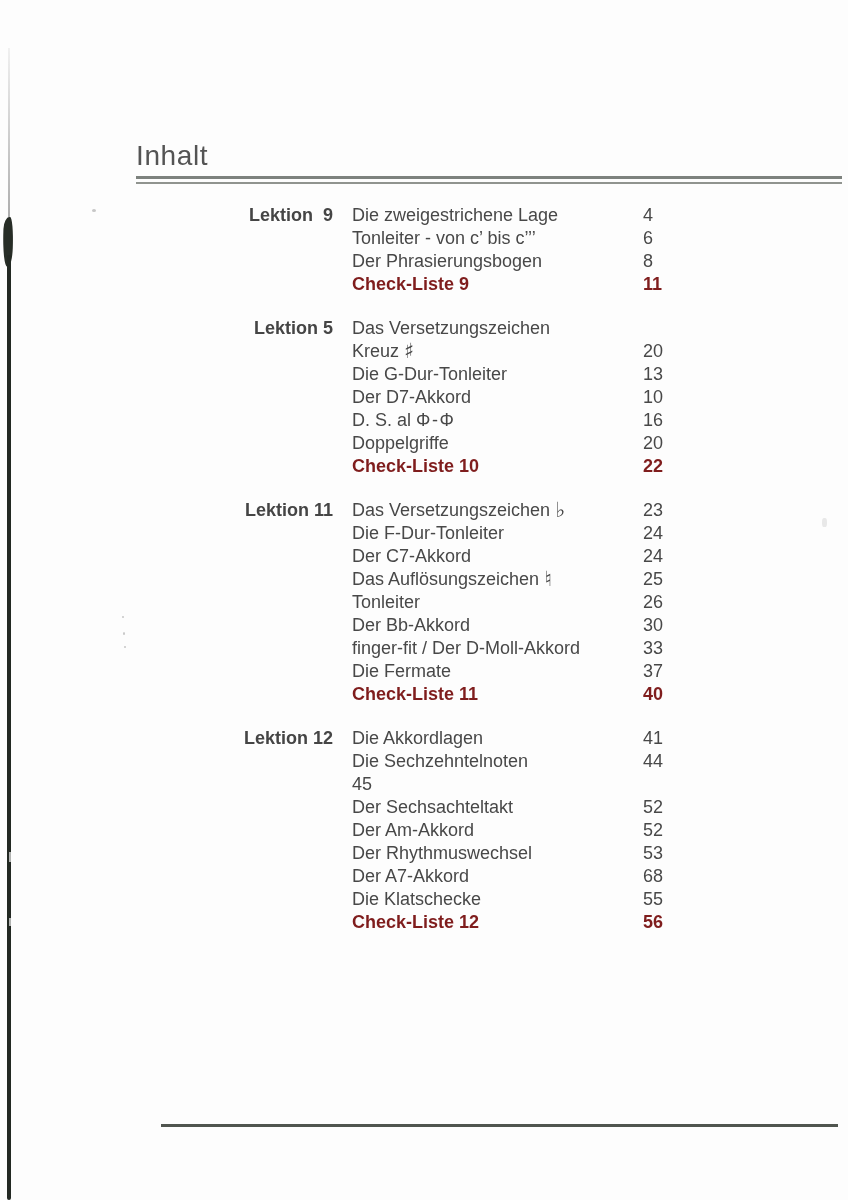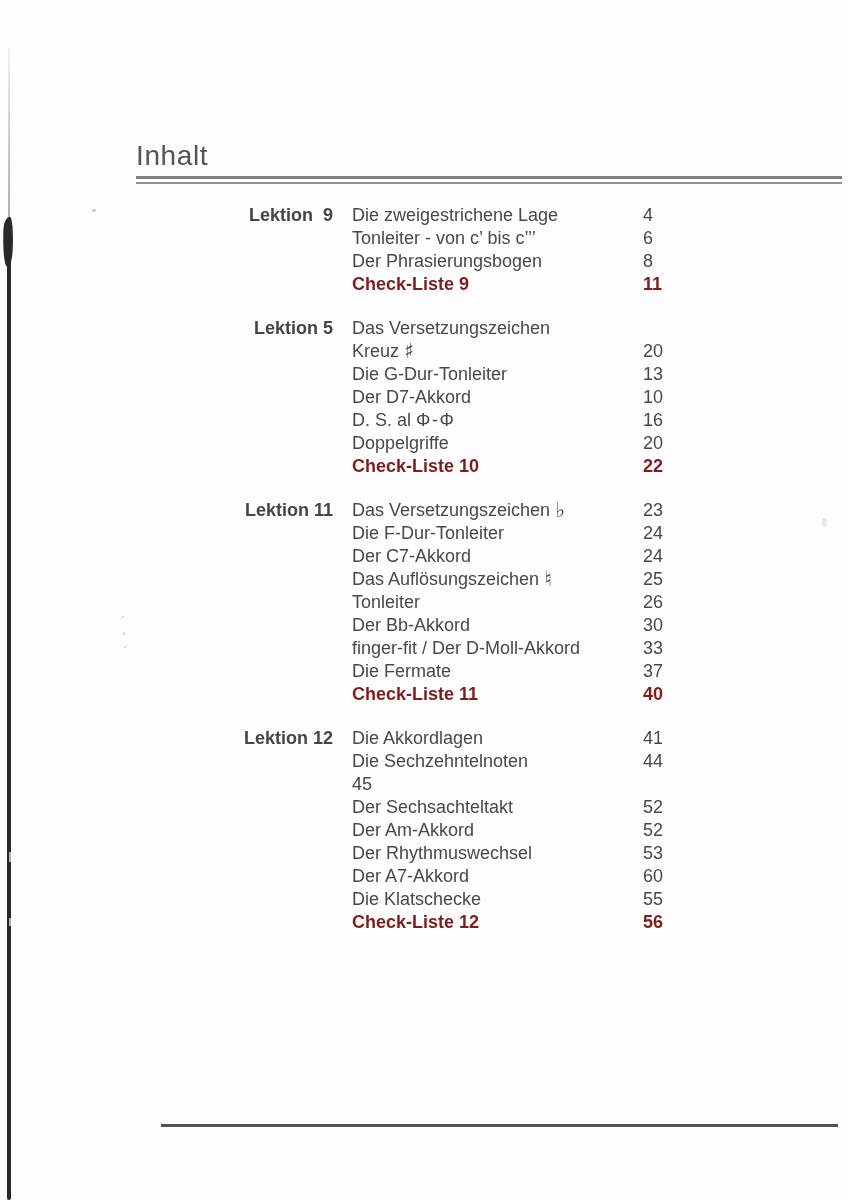--- a/index.html
+++ b/index.html
@@ -191,21 +191,21 @@
           <div class="toc-row">
             <span class="toc-title">Der Am-Akkord</span>
             <span class="toc-page">52</span>
           </div>
           <div class="toc-row">
             <span class="toc-title">Der Rhythmuswechsel</span>
             <span class="toc-page">53</span>
           </div>
           <div class="toc-row">
             <span class="toc-title">Der A7-Akkord</span>
-            <span class="toc-page">60</span>
+            <span class="toc-page">68</span>
           </div>
           <div class="toc-row">
             <span class="toc-title">Die Klatschecke</span>
             <span class="toc-page">55</span>
           </div>
           <div class="toc-row bold">
             <span class="toc-title">Check-Liste 12</span>
             <span class="toc-page">56</span>
           </div>
         </div>

